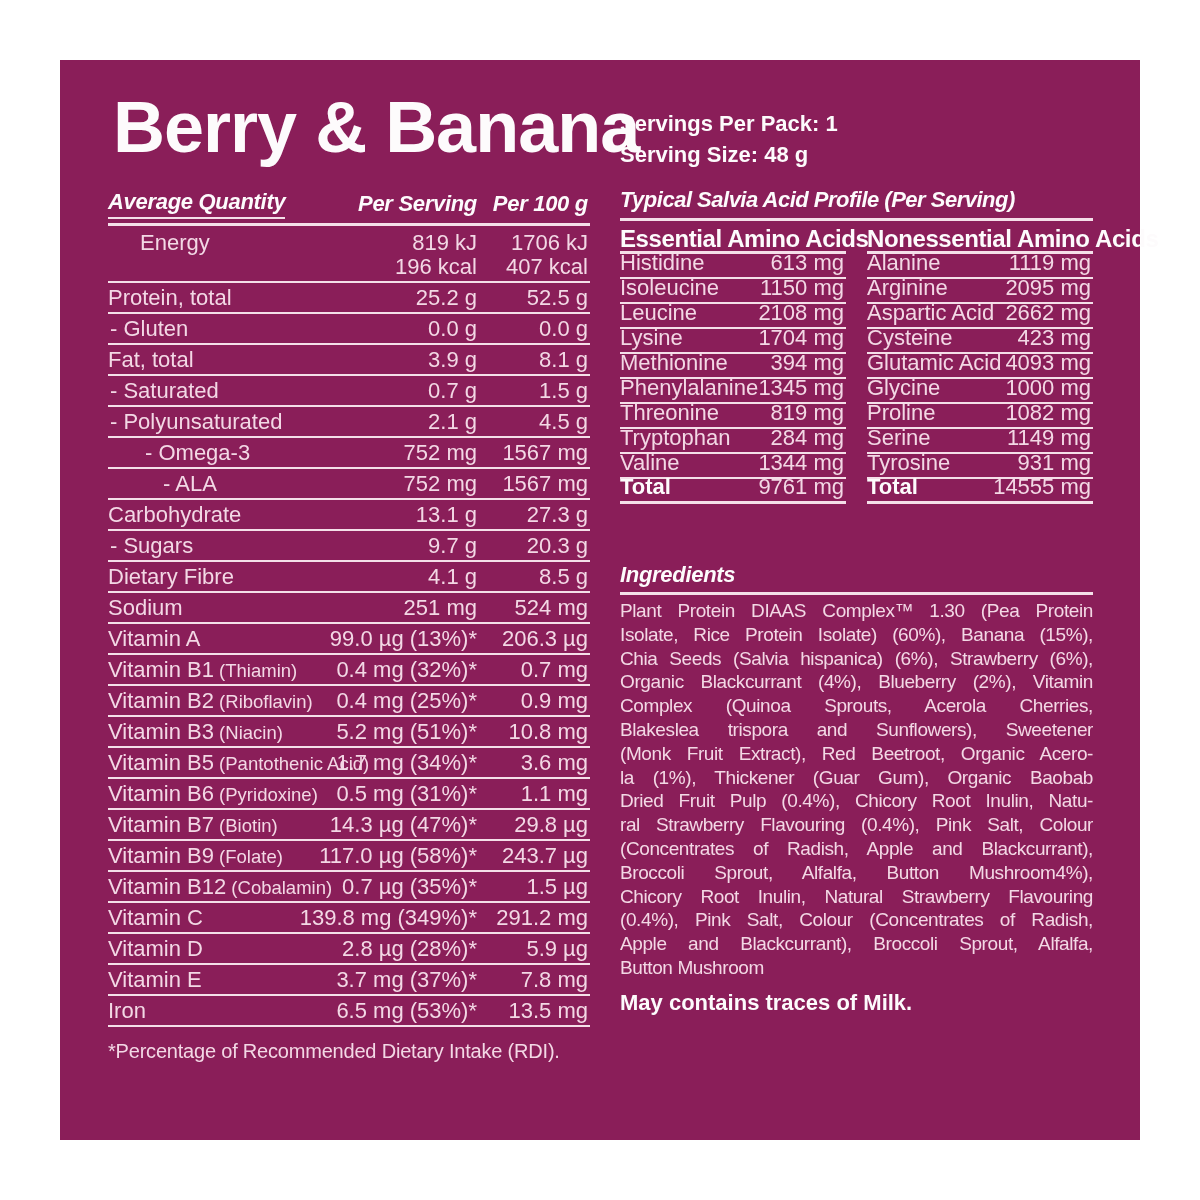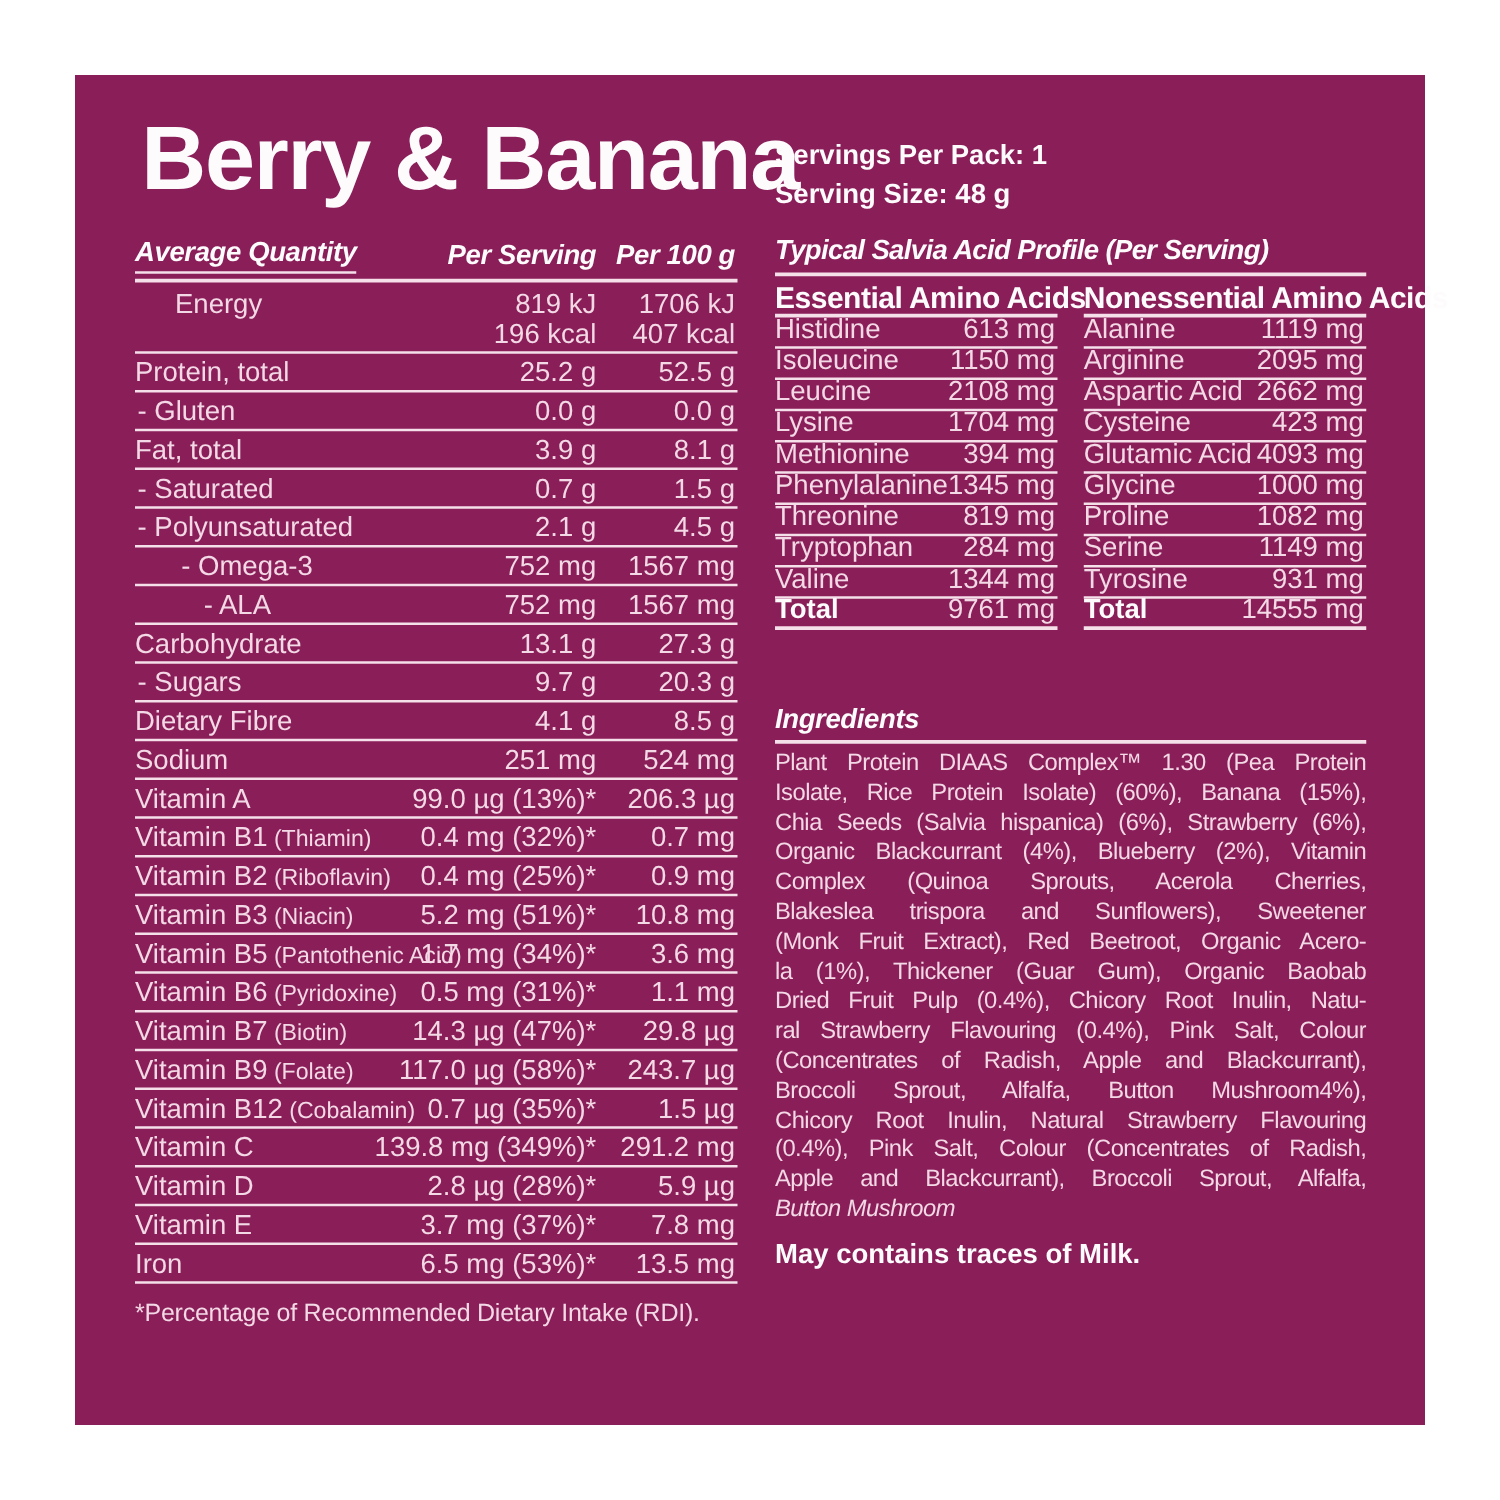--- a/index.html
+++ b/index.html
@@ -54,21 +54,21 @@
   .tbold{font-weight:bold;color:#FDFBFC;}
 
   
   .ingredients{position:absolute;left:560px;top:503px;width:473px;}
   .ing-title{font-size:22px;font-weight:bold;font-style:italic;color:#FDFBFC;
              line-height:24px;padding-bottom:5px;border-bottom:3px solid #F5DFE9;
              letter-spacing:-0.3px;}
   .ilines{margin-top:4px;}
   .iline{font-size:19px;line-height:23.8px;height:23.8px;text-align:justify;
          text-align-last:justify;letter-spacing:-0.4px;overflow:hidden;color:#F3D8E5;}
-  .iline.last{text-align-last:left;font-style:italic;}
+  .iline.last{text-align-last:left;}
   .allergen{margin-top:10px;font-size:22px;font-weight:bold;color:#FDFBFC;}
 </style>
 </head>
 <body>
 
 <div class="page">
   <div class="panel">
 
     <h1 class="title">Berry &amp; Banana</h1>
 

